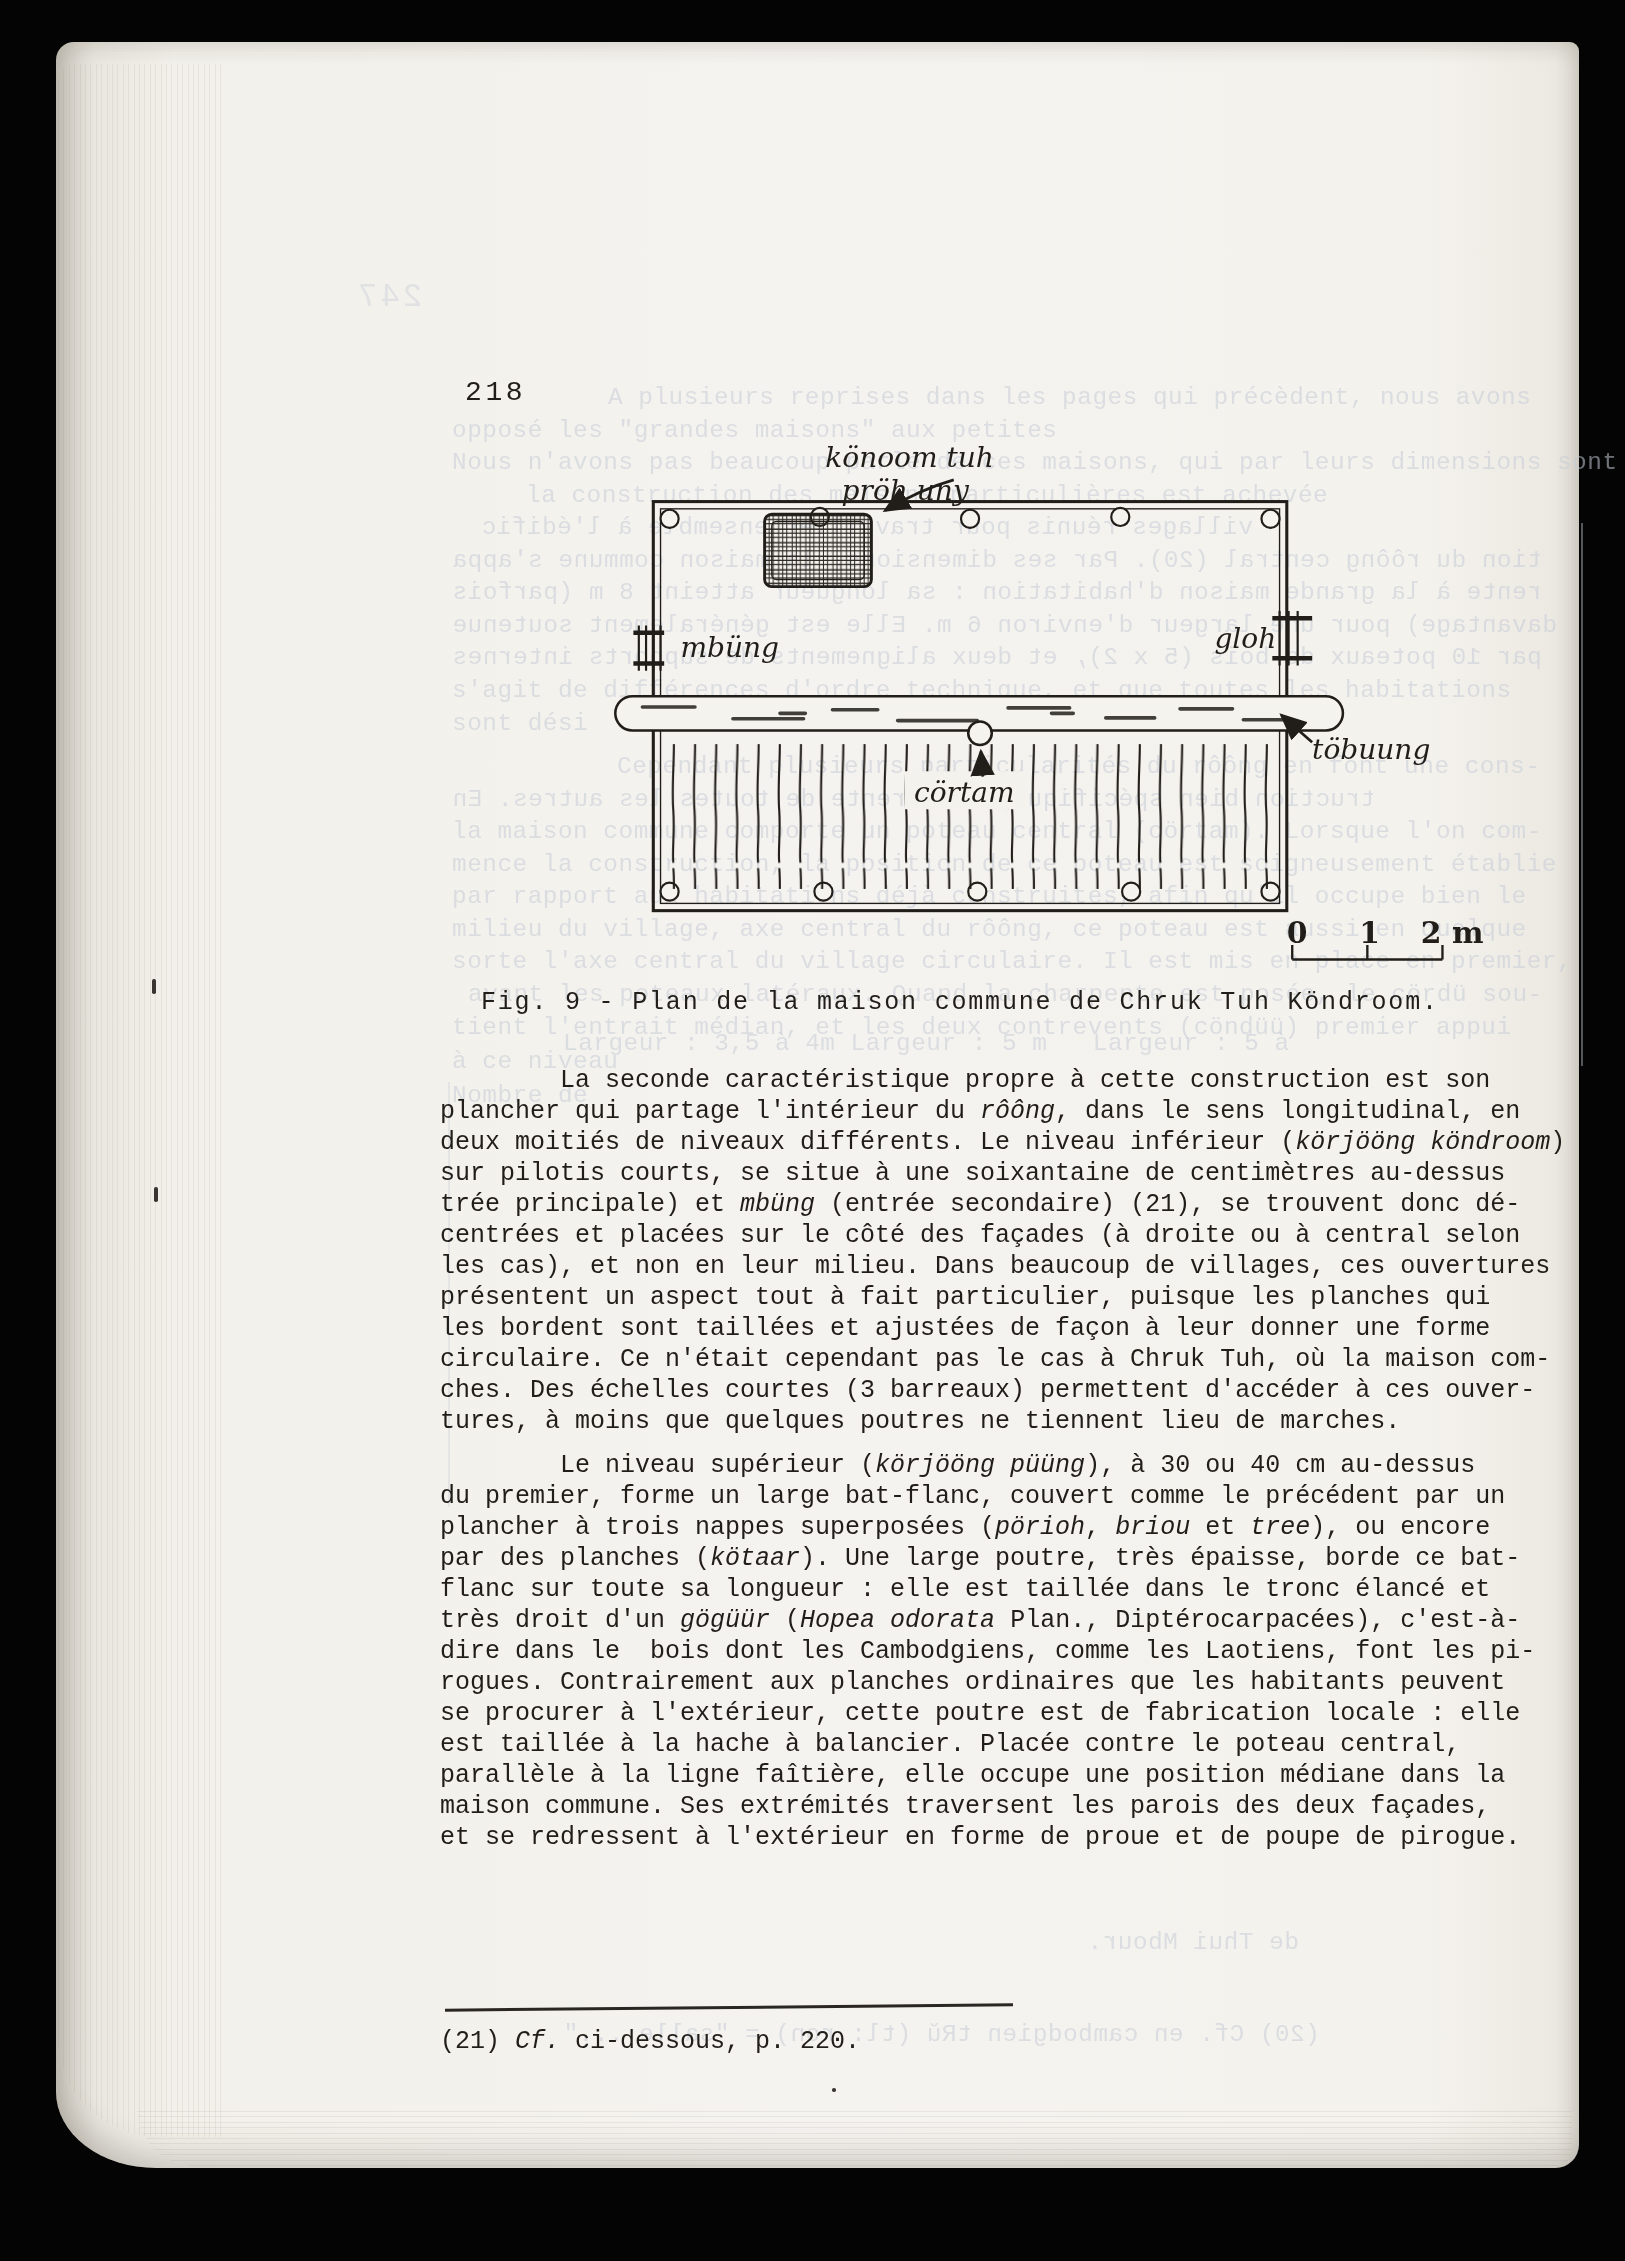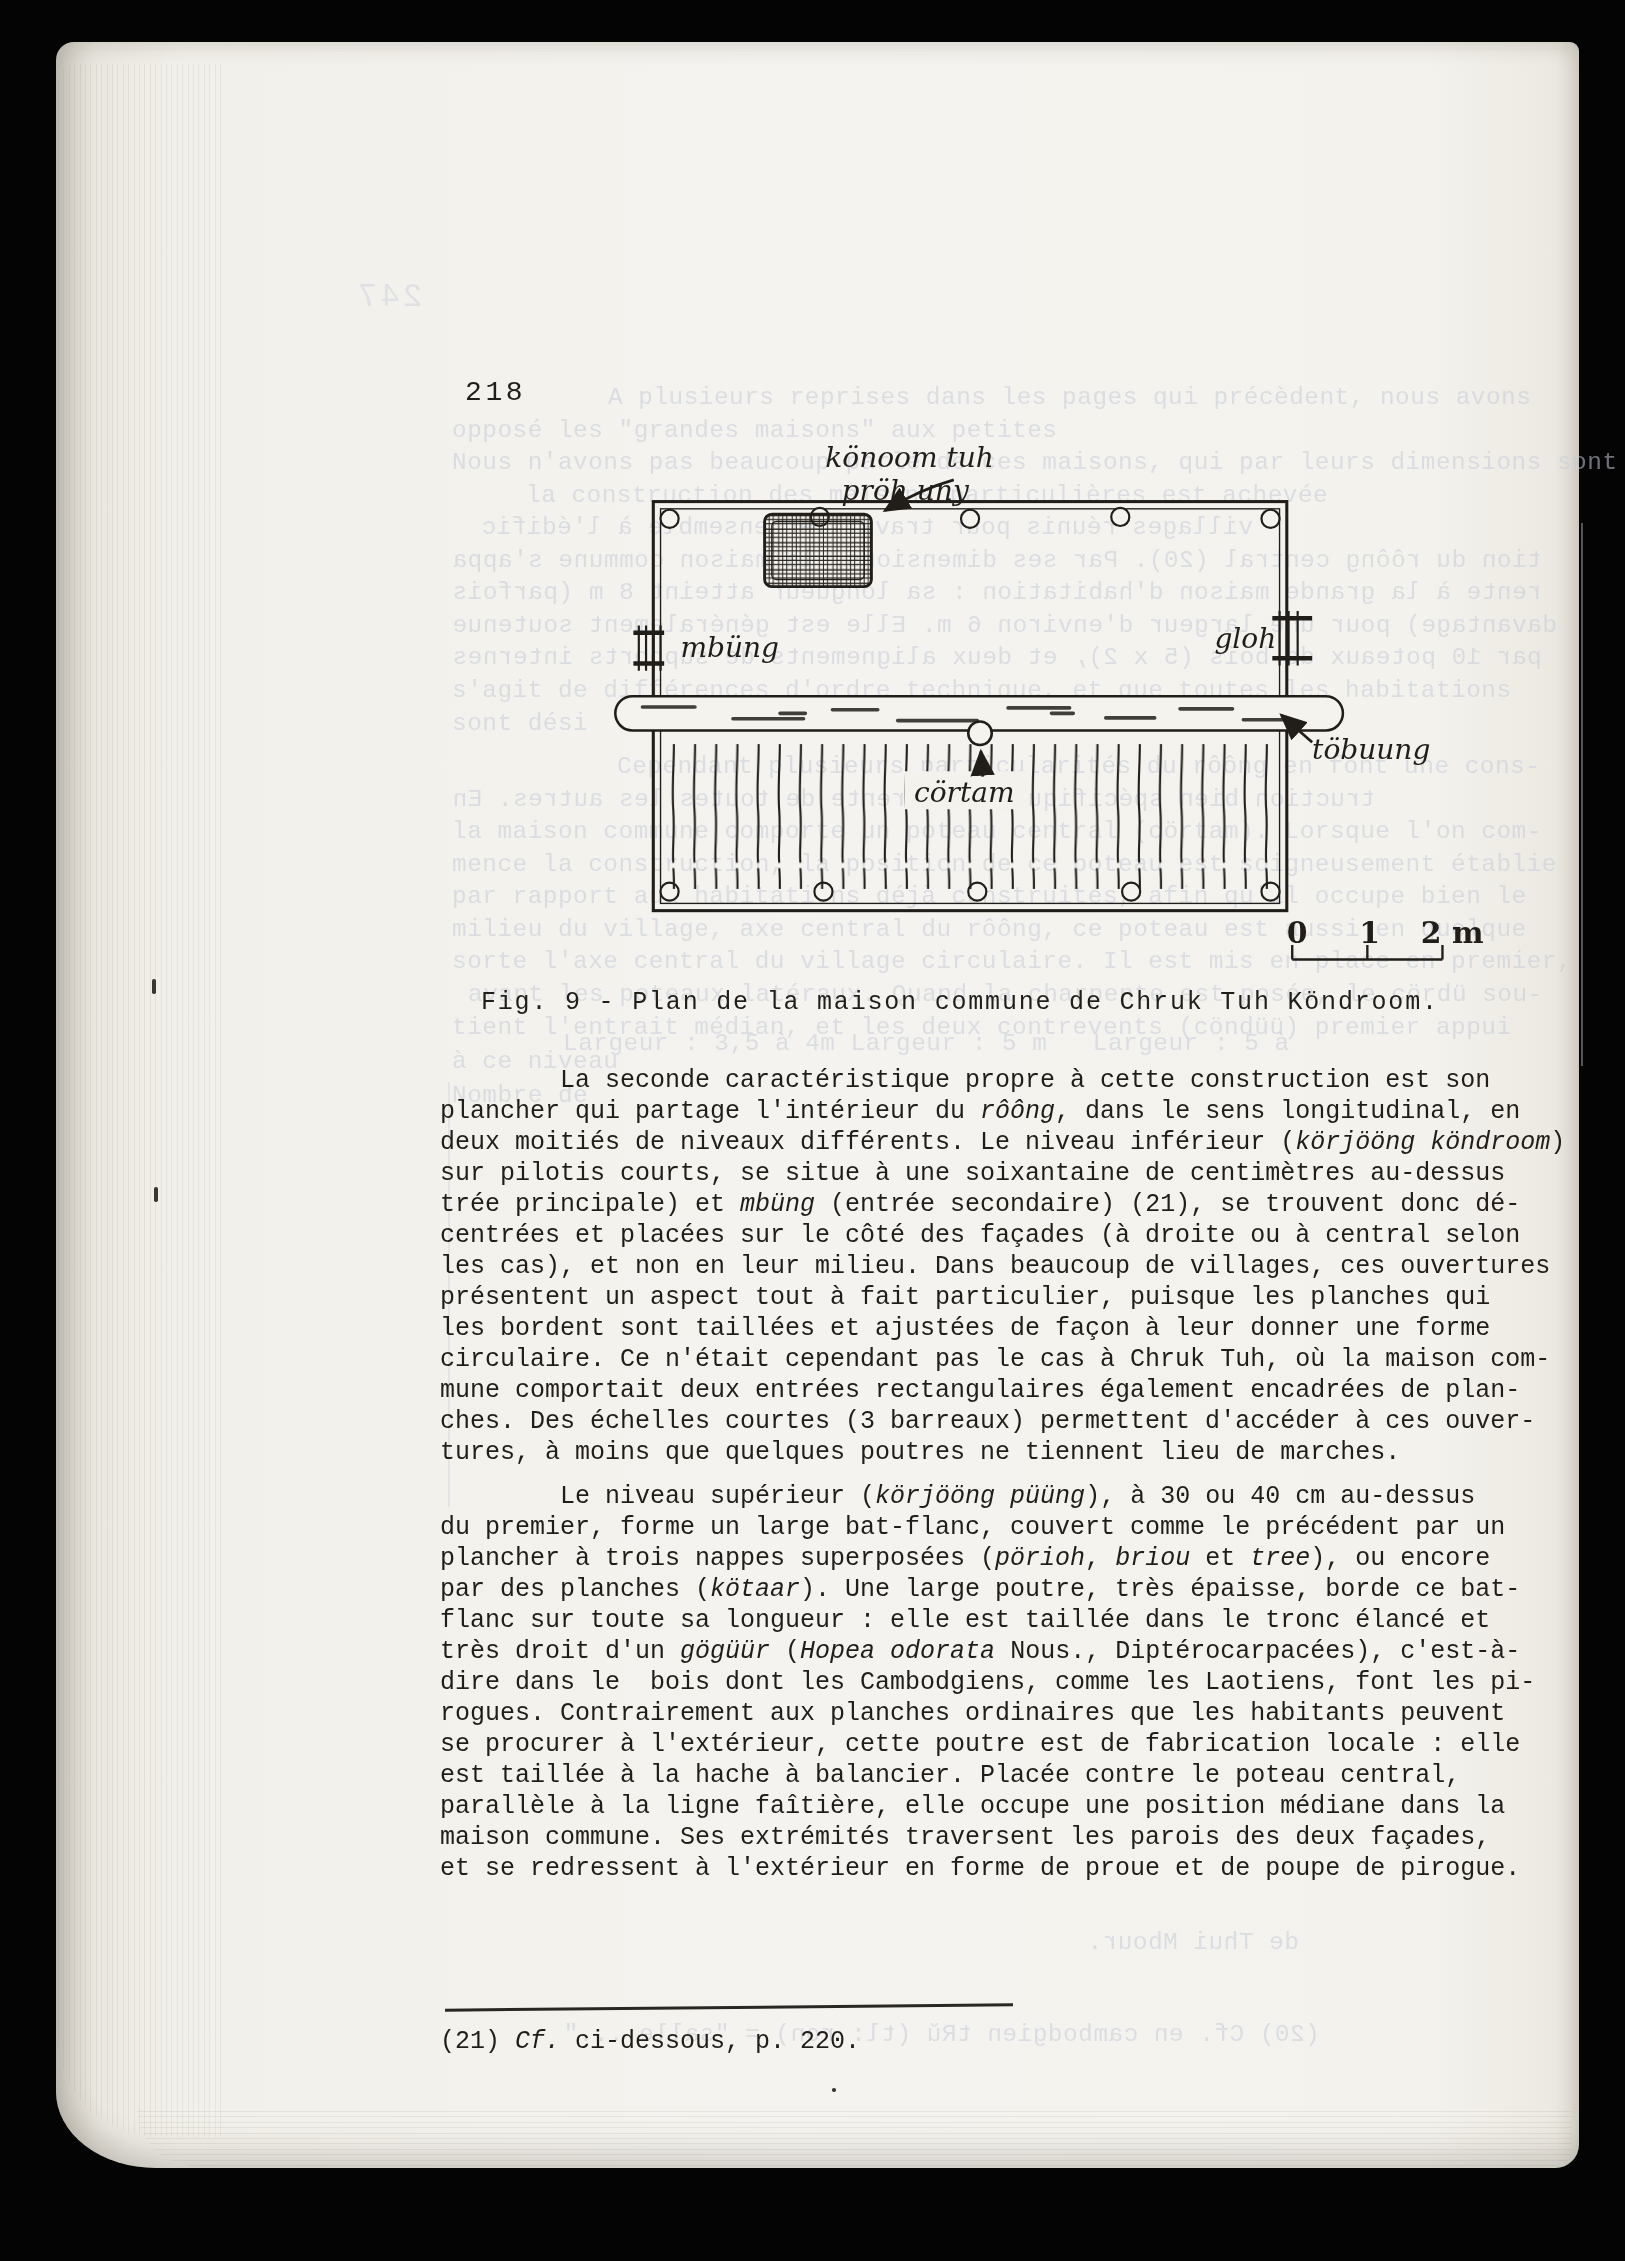--- a/index.html
+++ b/index.html
@@ -161,31 +161,30 @@
           <div class="bodyline"><span>        La seconde caractéristique propre à cette construction est son</span></div>
           <div class="bodyline"><span>plancher qui partage l'intérieur du </span><span class="it">rôông</span><span>, dans le sens longitudinal, en</span></div>
           <div class="bodyline"><span>deux moitiés de niveaux différents. Le niveau inférieur (</span><span class="it">körjööng köndroom</span><span>)</span></div>
           <div class="bodyline"><span>sur pilotis courts, se situe à une soixantaine de centimètres au-dessus</span></div>
           <div class="bodyline"><span>trée principale) et </span><span class="it">mbüng</span><span> (entrée secondaire) (21), se trouvent donc dé-</span></div>
           <div class="bodyline"><span>centrées et placées sur le côté des façades (à droite ou à central selon</span></div>
           <div class="bodyline"><span>les cas), et non en leur milieu. Dans beaucoup de villages, ces ouvertures</span></div>
           <div class="bodyline"><span>présentent un aspect tout à fait particulier, puisque les planches qui</span></div>
           <div class="bodyline"><span>les bordent sont taillées et ajustées de façon à leur donner une forme</span></div>
           <div class="bodyline"><span>circulaire. Ce n'était cependant pas le cas à Chruk Tuh, où la maison com-</span></div>
-          <div class="bodyline"><span>mune comportait deux entrées rectangulaires également encadrées de plan-</span></div>
           <div class="bodyline"><span>ches. Des échelles courtes (3 barreaux) permettent d'accéder à ces ouver-</span></div>
           <div class="bodyline"><span>tures, à moins que quelques poutres ne tiennent lieu de marches.</span></div>
         </div>
         <div class="para">
           <div class="bodyline"><span>        Le niveau supérieur (</span><span class="it">körjööng püüng</span><span>), à 30 ou 40 cm au-dessus</span></div>
           <div class="bodyline"><span>du premier, forme un large bat-flanc, couvert comme le précédent par un</span></div>
           <div class="bodyline"><span>plancher à trois nappes superposées (</span><span class="it">pörioh</span><span>, </span><span class="it">briou</span><span> et </span><span class="it">tree</span><span>), ou encore</span></div>
           <div class="bodyline"><span>par des planches (</span><span class="it">kötaar</span><span>). Une large poutre, très épaisse, borde ce bat-</span></div>
           <div class="bodyline"><span>flanc sur toute sa longueur : elle est taillée dans le tronc élancé et</span></div>
-          <div class="bodyline"><span>très droit d'un </span><span class="it">gögüür</span><span> (</span><span class="it">Hopea odorata</span><span> Nous., Diptérocarpacées), c'est-à-</span></div>
+          <div class="bodyline"><span>très droit d'un </span><span class="it">gögüür</span><span> (</span><span class="it">Hopea odorata</span><span> Plan., Diptérocarpacées), c'est-à-</span></div>
           <div class="bodyline"><span>dire dans le  bois dont les Cambodgiens, comme les Laotiens, font les pi-</span></div>
           <div class="bodyline"><span>rogues. Contrairement aux planches ordinaires que les habitants peuvent</span></div>
           <div class="bodyline"><span>se procurer à l'extérieur, cette poutre est de fabrication locale : elle</span></div>
           <div class="bodyline"><span>est taillée à la hache à balancier. Placée contre le poteau central,</span></div>
           <div class="bodyline"><span>parallèle à la ligne faîtière, elle occupe une position médiane dans la</span></div>
           <div class="bodyline"><span>maison commune. Ses extrémités traversent les parois des deux façades,</span></div>
           <div class="bodyline"><span>et se redressent à l'extérieur en forme de proue et de poupe de pirogue.</span></div>
         </div>
       </div>
 

